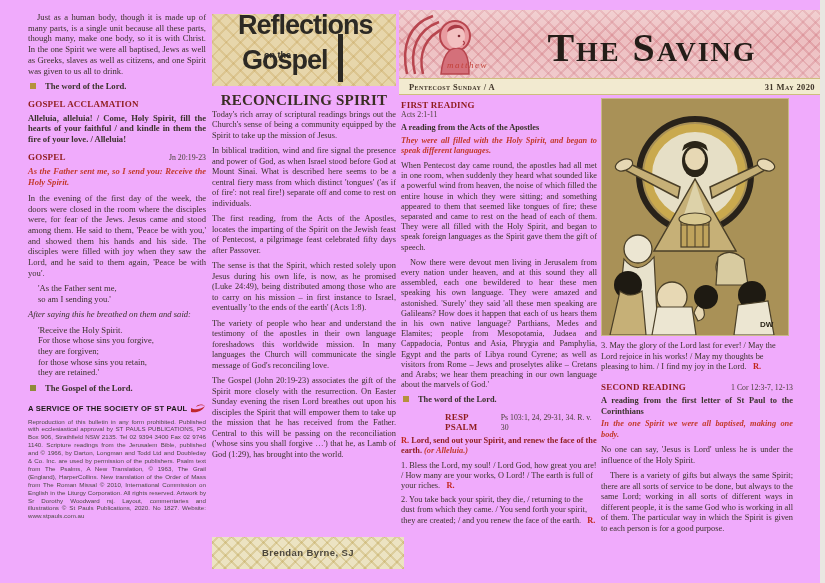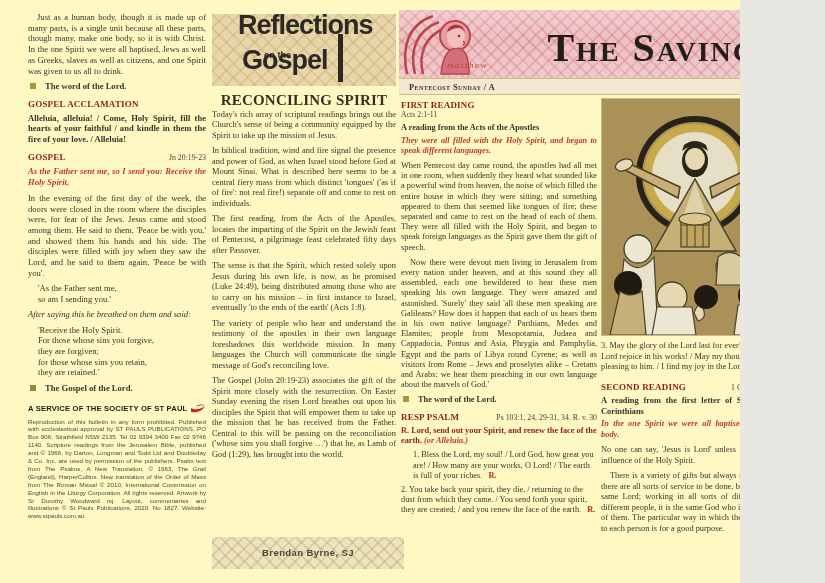--- a/index.html
+++ b/index.html
@@ -1,17 +1,17 @@
 <!DOCTYPE html>
 <html><head>
 <meta charset="utf-8">
 <style>
   html,body{margin:0;padding:0;background:#e9e7e2;}
-  #page{position:relative;width:716px;height:583px;background:#fef9c3;overflow:hidden;
-        font-family:"Liberation Serif",serif;color:#3b332c;padding-left:24px;}
+  #page{position:relative;width:820px;height:583px;background:#f0abfc;overflow:hidden;
+        font-family:"Liberation Serif",serif;color:#3b332c;}
   
   .just{text-align:justify;}
   .ind{text-indent:9px;}
   p{margin:0 0 5px 0;}
   .maroon{color:#8e1d1d;font-weight:bold;}
   .redit{color:#c23a2c;font-style:italic;font-weight:bold;}
   .bold{font-weight:bold;}
   .rlabel{color:#c0271c;font-weight:bold;}
   .headrow{display:flex;justify-content:space-between;align-items:baseline;margin:7px 0 3px 0;}
   .headrow .ref{font-size:7.8px;color:#4a423a;font-weight:normal;}
@@ -157,30 +157,30 @@
       <span class="maroon h">FIRST READING</span>
       <span class="ref">Acts 2:1-11</span>
     </div>
     <p class="bold" style="margin-bottom:2px;">A reading from the Acts of the Apostles</p>
     <p class="redit just">They were all filled with the Holy Spirit, and began to speak different languages.</p>
     <p class="just">When Pentecost day came round, the apostles had all met in one room, when suddenly they heard what sounded like a powerful wind from heaven, the noise of which filled the entire house in which they were sitting; and something appeared to them that seemed like tongues of fire; these separated and came to rest on the head of each of them. They were all filled with the Holy Spirit, and began to speak foreign languages as the Spirit gave them the gift of speech.</p>
     <p class="just ind">Now there were devout men living in Jerusalem from every nation under heaven, and at this sound they all assembled, each one bewildered to hear these men speaking his own language. They were amazed and astonished. 'Surely' they said 'all these men speaking are Galileans? How does it happen that each of us hears them in his own native language? Parthians, Medes and Elamites; people from Mesopotamia, Judaea and Cappadocia, Pontus and Asia, Phrygia and Pamphylia, Egypt and the parts of Libya round Cyrene; as well as visitors from Rome – Jews and proselytes alike – Cretans and Arabs; we hear them preaching in our own language about the marvels of God.'</p>
     <div class="wol">
       <span class="sq"></span><span>The word of the Lord.</span>
     </div>
-    <div class="headrow" style="margin-top:6px;">
+    <div class="headrow" style="margin-top:6px;margin-left:44px;">
       <span class="maroon h">RESP PSALM</span>
       <span class="ref">Ps 103:1, 24, 29-31, 34. R. v. 30</span>
     </div>
     <p style="margin-bottom:4px;">
       <span class="rlabel">R.</span>
       <span class="maroon">Lord, send out your Spirit, and renew the face of the earth.</span>
       <span class="redit">(or Alleluia.)</span>
     </p>
-    <p style="margin-bottom:4px;margin-left:12px;">
+    <p style="margin-bottom:4px;">
       <span>1. Bless the Lord, my soul! / Lord God, how great you are! / How many are your works, O Lord! / The earth is full of your riches.</span>
       <span class="rlabel">&nbsp;&nbsp;R.</span>
     </p>
     <p>
       <span>2. You take back your spirit, they die, / returning to the dust from which they came. / You send forth your spirit, they are created; / and you renew the face of the earth.</span>
       <span class="rlabel">&nbsp;&nbsp;R.</span>
     </p>
   </div>
 
   <div id="col4">

